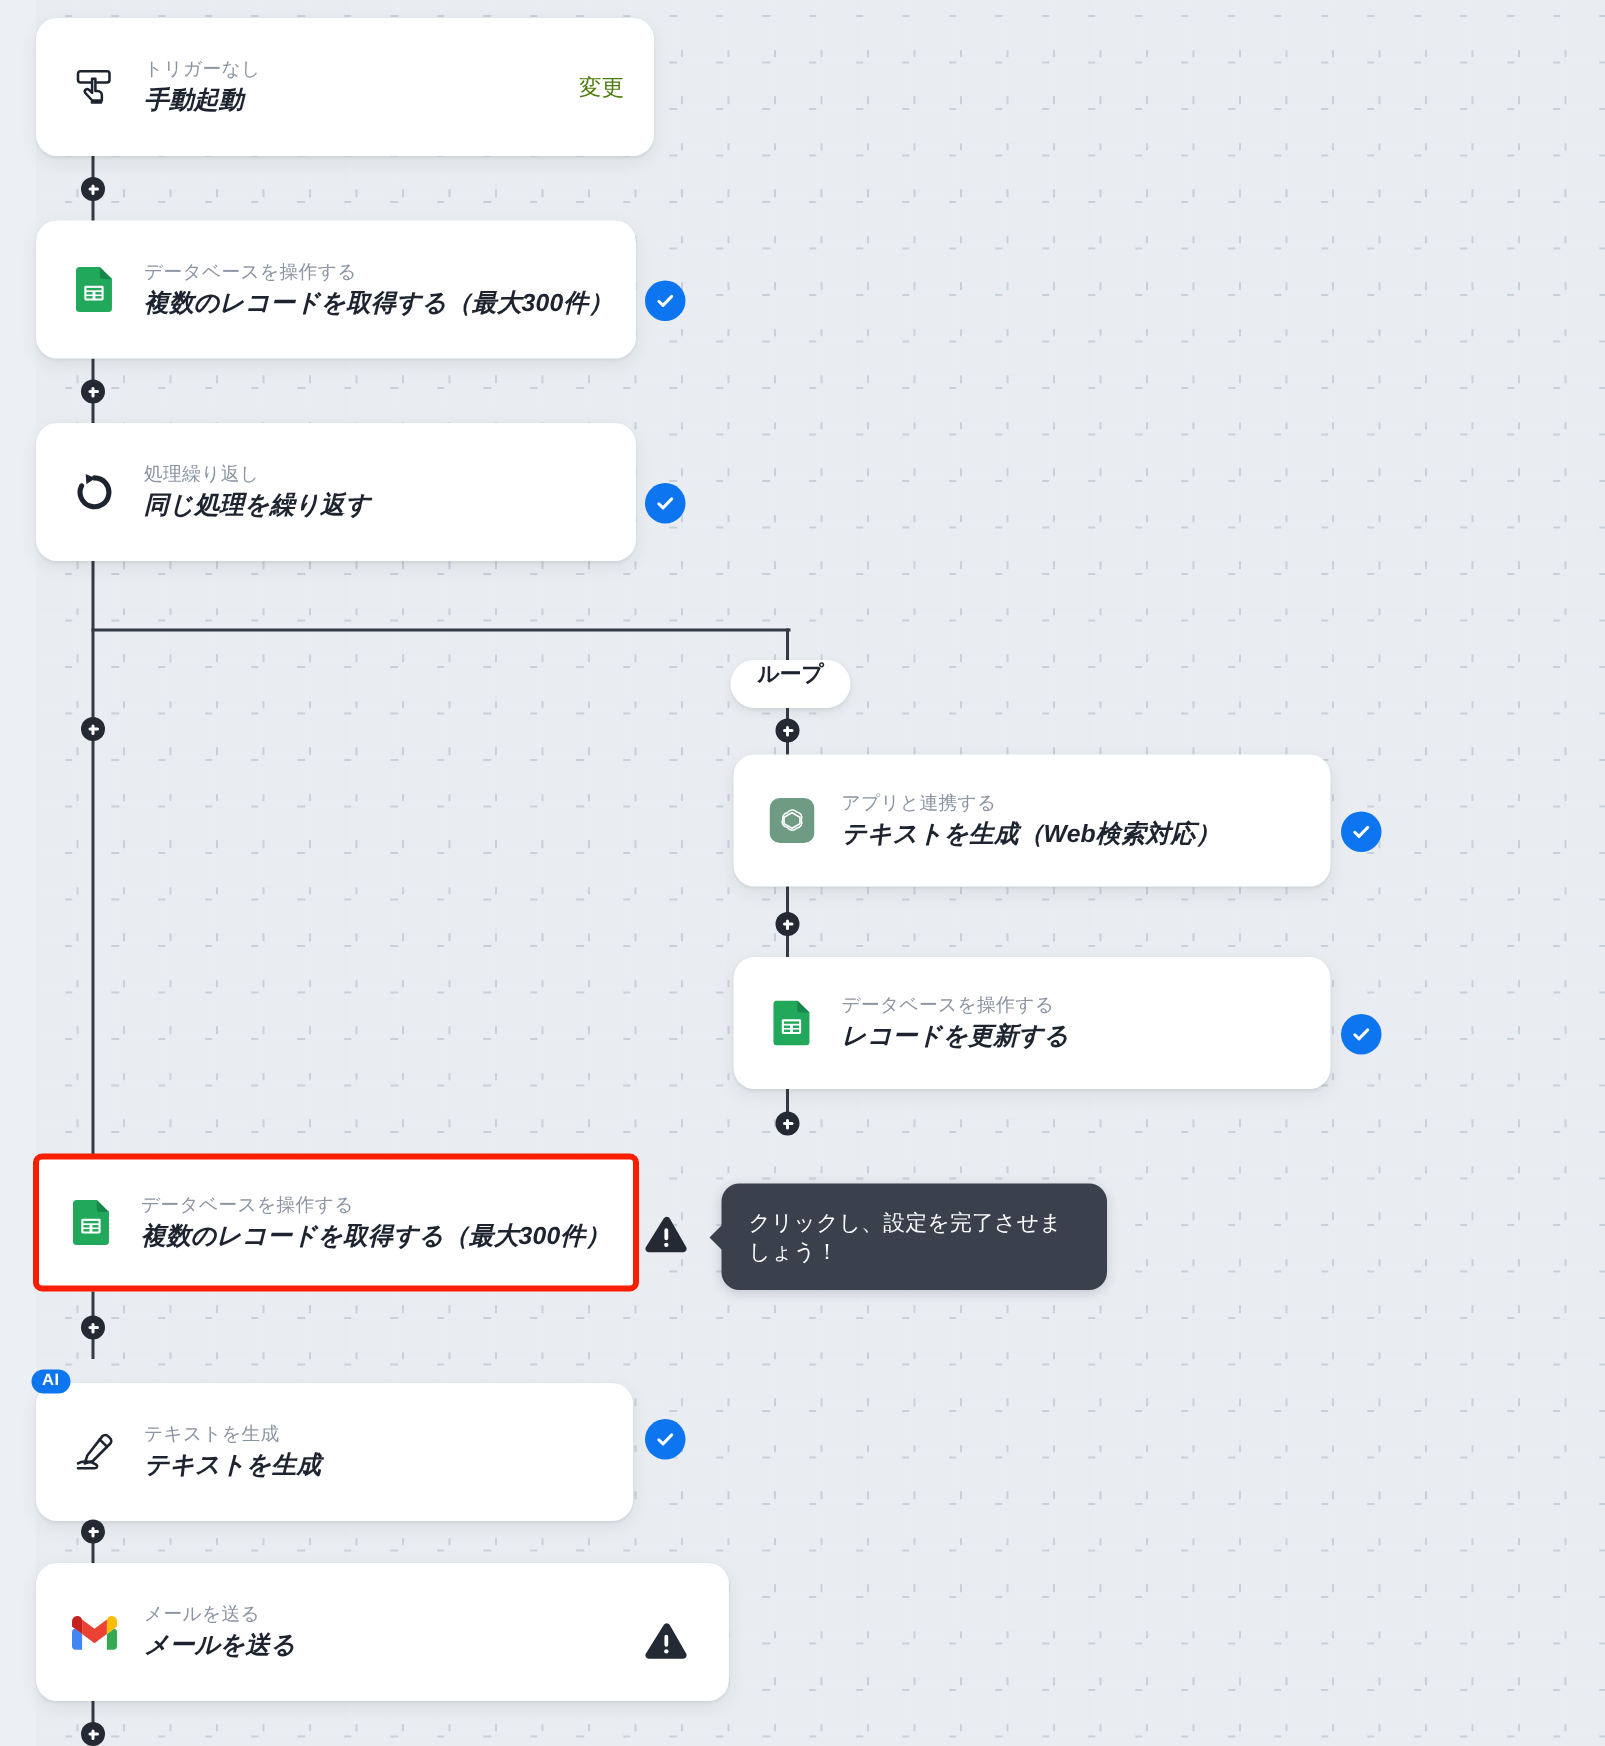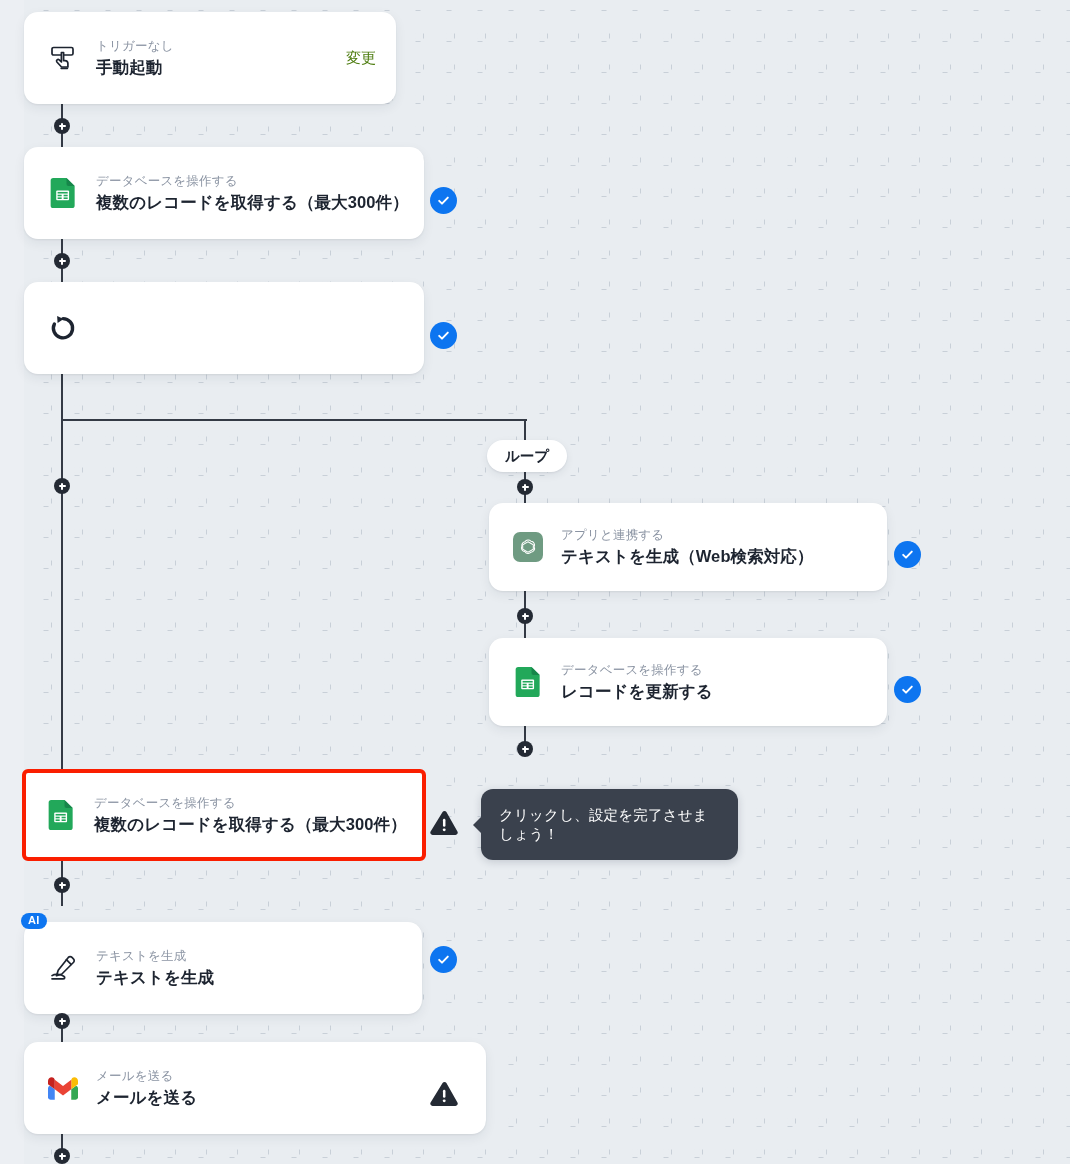--- a/index.html
+++ b/index.html
@@ -124,20 +124,21 @@
     margin-bottom: 2px;
     white-space: nowrap;
   }
   .card-title {
     font-size: 16.5px;
     font-weight: 700;
     color: #1d2430;
     letter-spacing: .1px;
     line-height: 1.3;
     white-space: nowrap;
+    font-style: italic;
   }
 
   .card-action {
     font-size: 15px;
     font-weight: 500;
     color: #4d7c0f;
     margin-left: 14px;
     white-space: nowrap;
   }
 
@@ -173,21 +174,20 @@
   .status.warn { width: 30px; height: 28px; }
 
   
   .loop-pill {
     position: absolute;
     background: #ffffff;
     border-radius: 16px;
     height: 32px;
     padding: 0 18px;
     display: flex;
-    align-items: center;
     justify-content: center;
     font-size: 14.5px;
     font-weight: 600;
     color: #1d2430;
     box-shadow: 0 1px 2px rgba(30,41,59,0.08),
                 0 3px 8px rgba(30,41,59,0.07);
     z-index: 7;
   }
 
   
@@ -248,21 +248,21 @@
   <div class="plus-node" style="left:54px; top:118px;"></div>
   <div class="plus-node" style="left:54px; top:253px;"></div>
   <div class="plus-node" style="left:54px; top:478px;"></div>
   <div class="plus-node" style="left:517px; top:479px;"></div>
   <div class="plus-node" style="left:517px; top:608px;"></div>
   <div class="plus-node" style="left:517px; top:741px;"></div>
   <div class="plus-node" style="left:54px; top:877px;"></div>
   <div class="plus-node" style="left:54px; top:1013px;"></div>
   <div class="plus-node" style="left:54px; top:1148px;"></div>
 
-  <div class="card" style="left:24px; top:12px; width:372px; height:92px;">
+  <div class="card" style="left:24px; top:12px; width:412px; height:92px;">
     <div class="card-icon">
       <svg width="30" height="30" viewBox="0 0 30 30">
         <rect x="4" y="4.5" width="21" height="7.5" rx="1.6" fill="none" stroke="#1d2430" stroke-width="1.7"></rect>
         <path d="M13.4 9.5 v9.4 l-2.2-2.1 a1.6 1.6 0 0 0-2.3 2.2 l4.6 5.0 h6.4 v-3.4 a3 3 0 0 0-3-3 h-1.3 V9.5 z" fill="#fff" stroke="#1d2430" stroke-width="1.7" stroke-linejoin="round"></path>
         <rect x="12.4" y="24.4" width="7.8" height="1.8" rx="0.8" fill="#1d2430"></rect>
       </svg>
     </div>
     <div class="card-text">
       <div class="card-kicker">トリガーなし</div>
       <div class="card-title">手動起動</div>
@@ -294,20 +294,24 @@
     </svg>
   </div>
 
   <div class="card" style="left:24px; top:282px; width:400px; height:92px;">
     <div class="card-icon">
       <svg width="30" height="30" viewBox="0 0 30 30">
         <path d="M15 5.6 a9.6 9.6 0 1 1-8.6 5.3" fill="none" stroke="#1d2430" stroke-width="3.4" stroke-linecap="round"></path>
         <path d="M9.1 3.0 L15.6 5.9 L9.6 9.9 Z" fill="#1d2430"></path>
       </svg>
     </div>
+    <div class="card-text">
+      <div class="card-kicker">処理繰り返し</div>
+      <div class="card-title">同じ処理を繰り返す</div>
+    </div>
   </div>
   <div class="status ok" style="left:430px; top:322px;">
     <svg width="15" height="15" viewBox="0 0 16 16">
       <path d="M3.4 8.4 L6.4 11.3 L12.6 4.9" fill="none" stroke="#fff" stroke-width="2.1" stroke-linecap="round" stroke-linejoin="round"></path>
     </svg>
   </div>
 
   <div class="loop-pill" style="left:487px; top:440px;">
     <span>ループ</span>
   </div>

